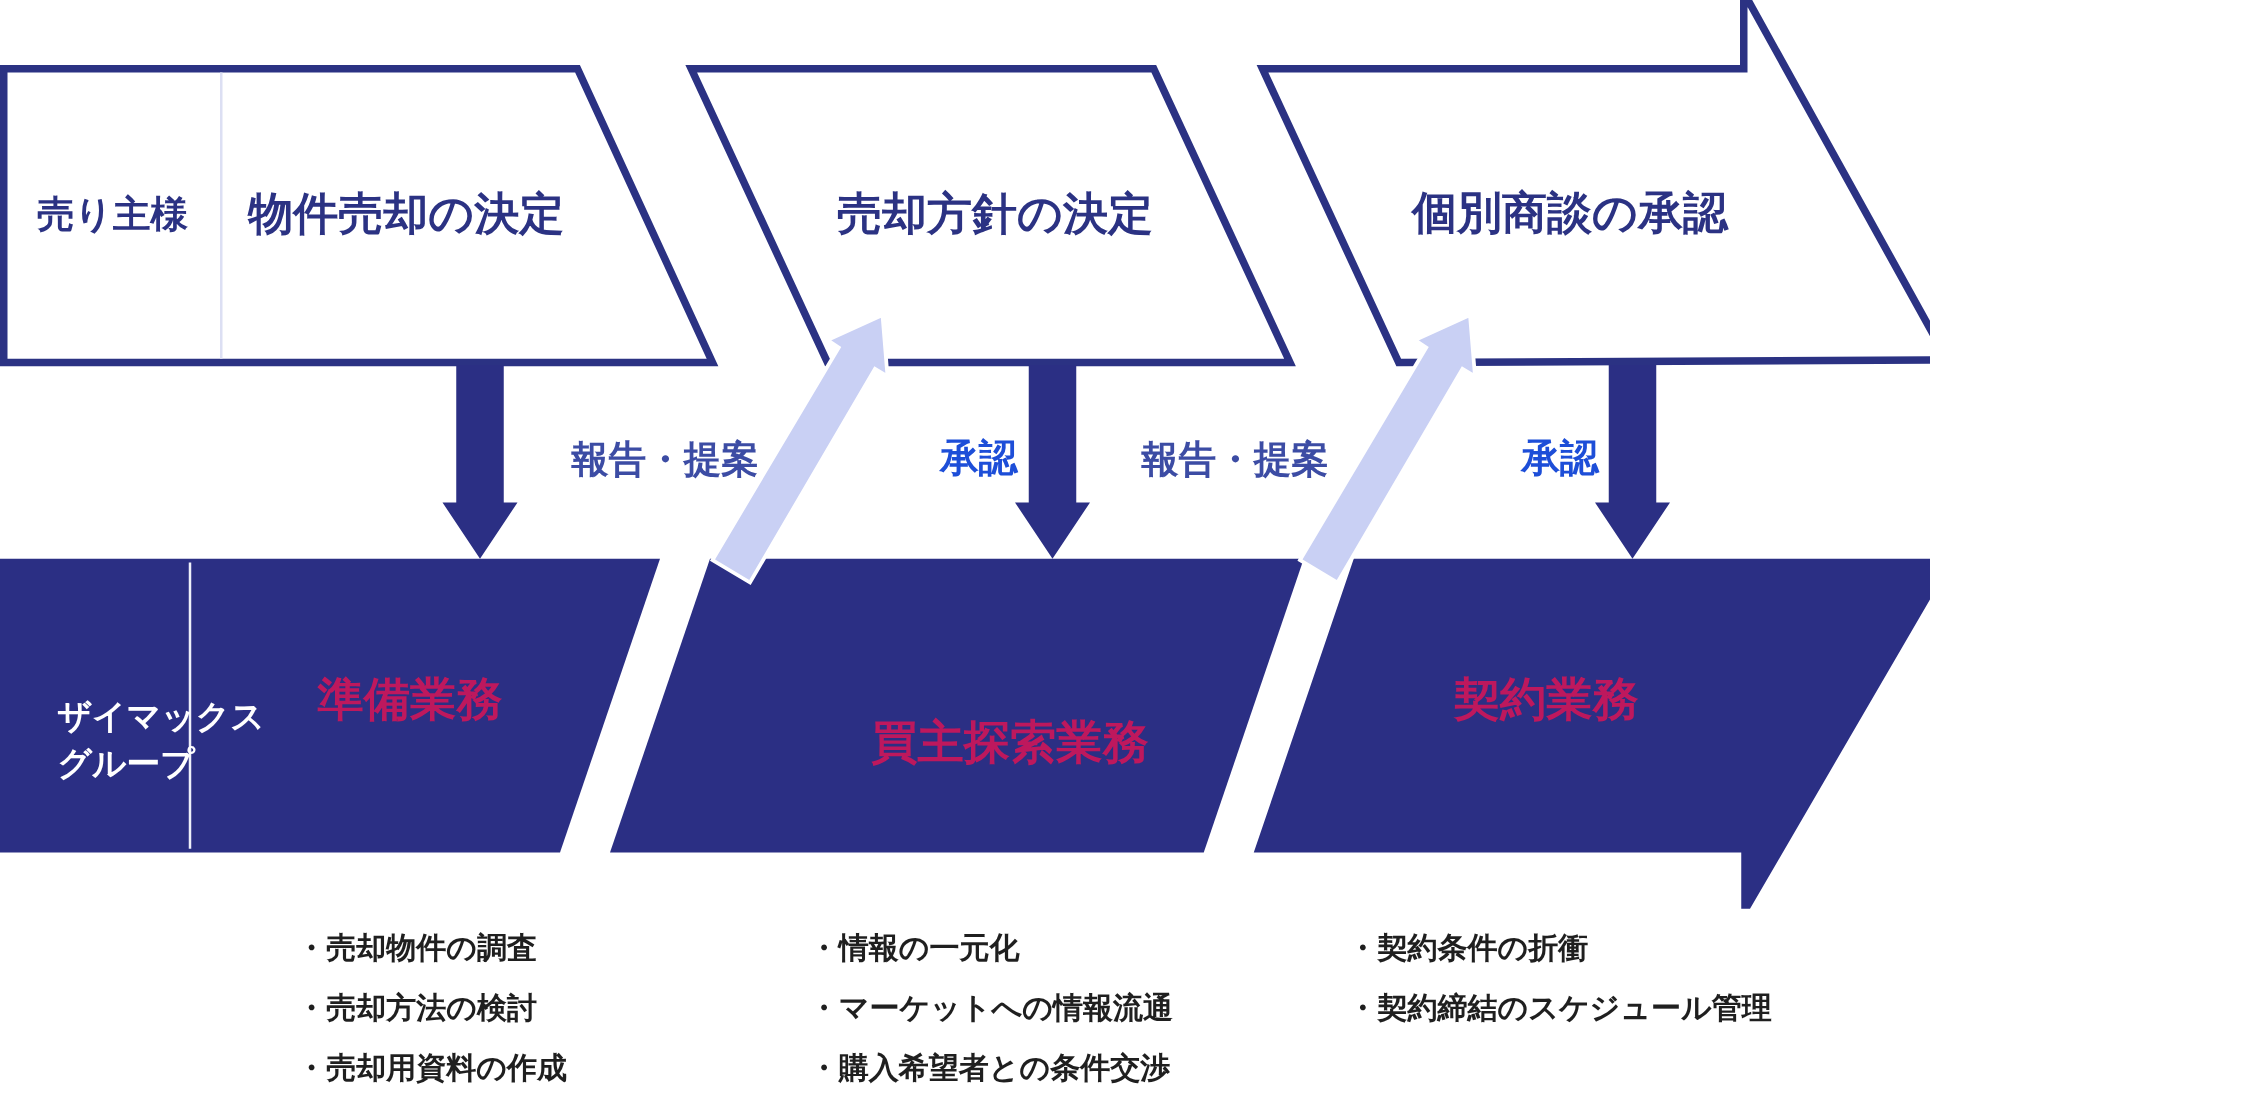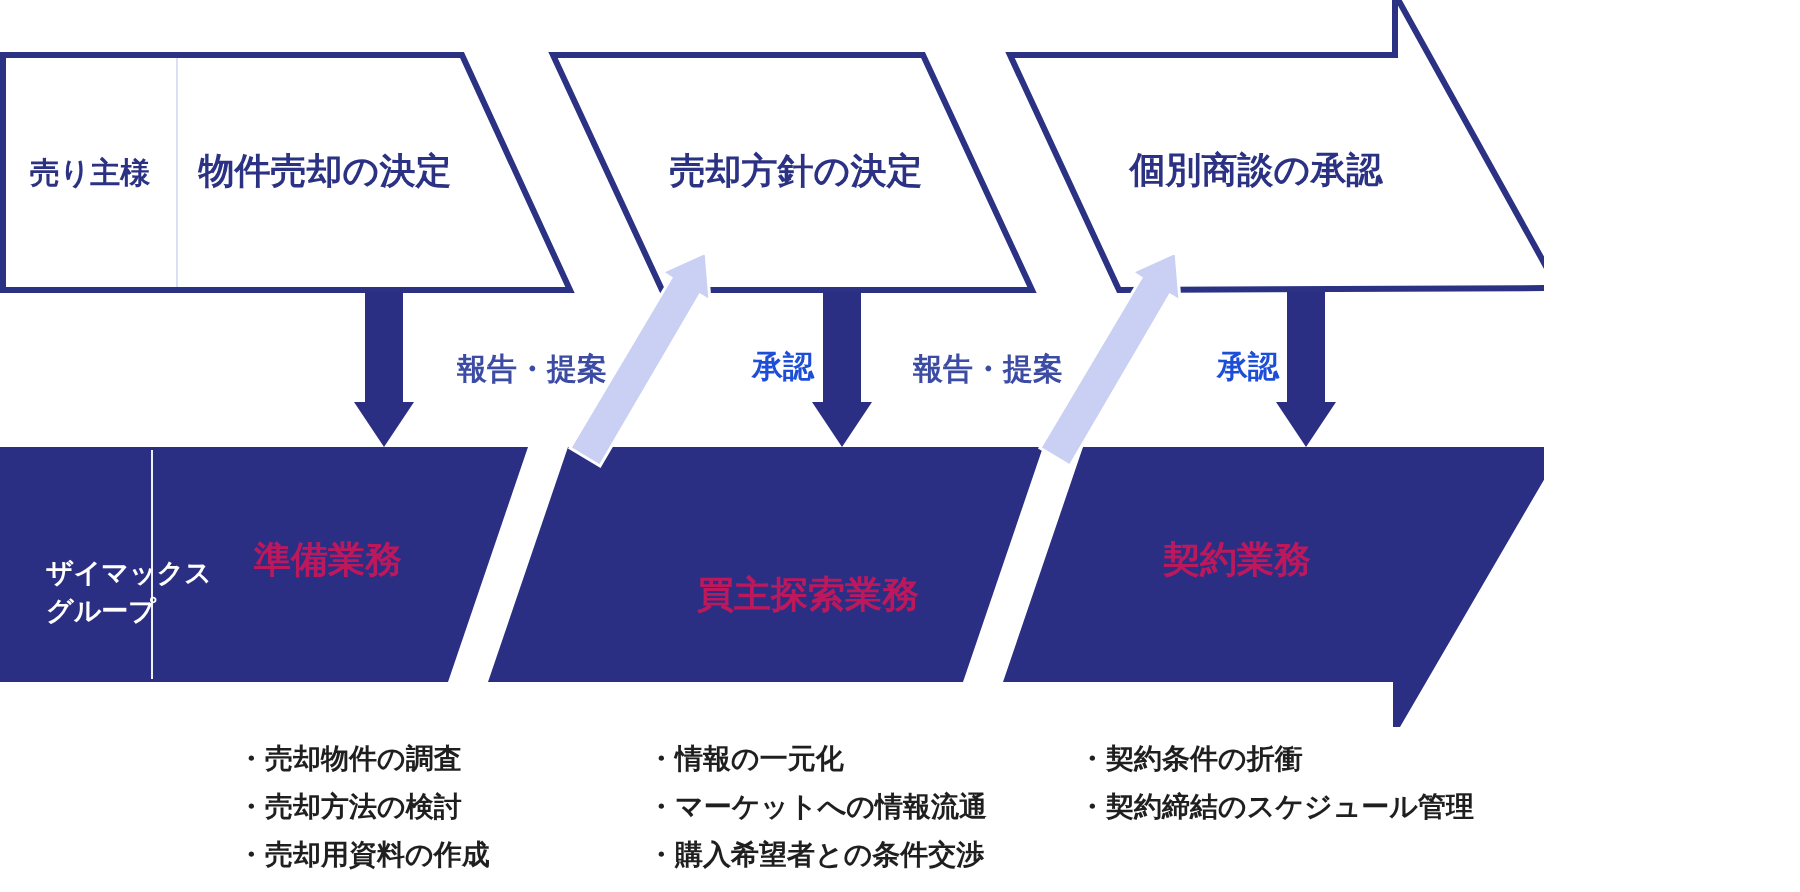--- a/index.html
+++ b/index.html
@@ -30,21 +30,21 @@
   }
   .step-title-bottom{font-size:37px;color:#be185d;}
   .result-text{
     font-size:46px;color:#15803d;
     letter-spacing:0.30em;
     line-height:60px;
     text-align:center;
   }
   .bullets{
     position:absolute;top:735px;
-    font-size:28px;line-height:48px;
+    font-size:24px;line-height:48px;
     color:#1f1f1f;
     white-space:nowrap;
   }
 </style>
 </head>
 <body>
 
 <div class="stage">
 
   <svg width="1800" height="892" viewBox="0 0 1800 892">

